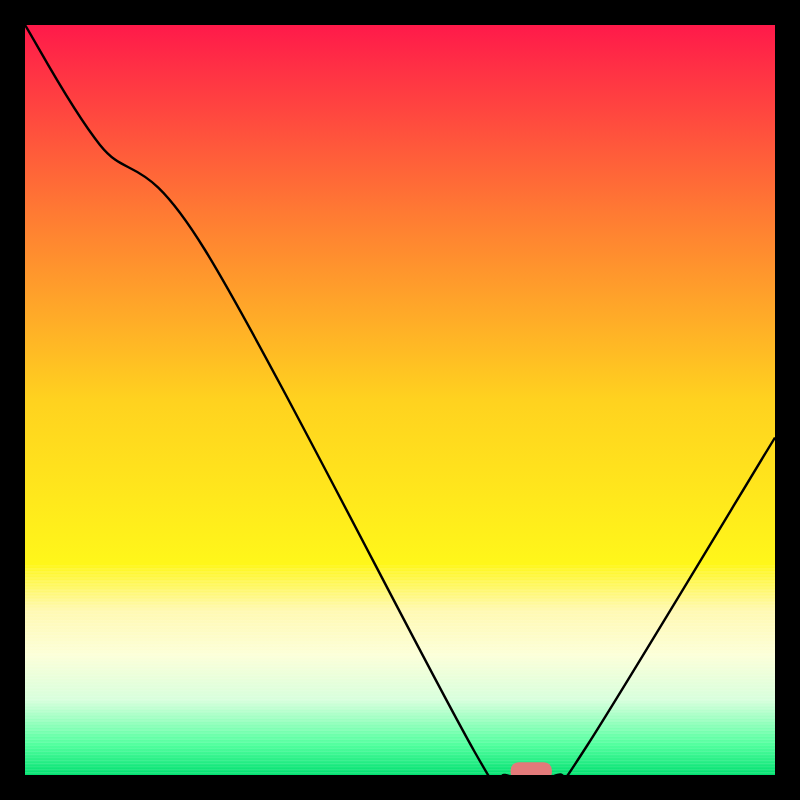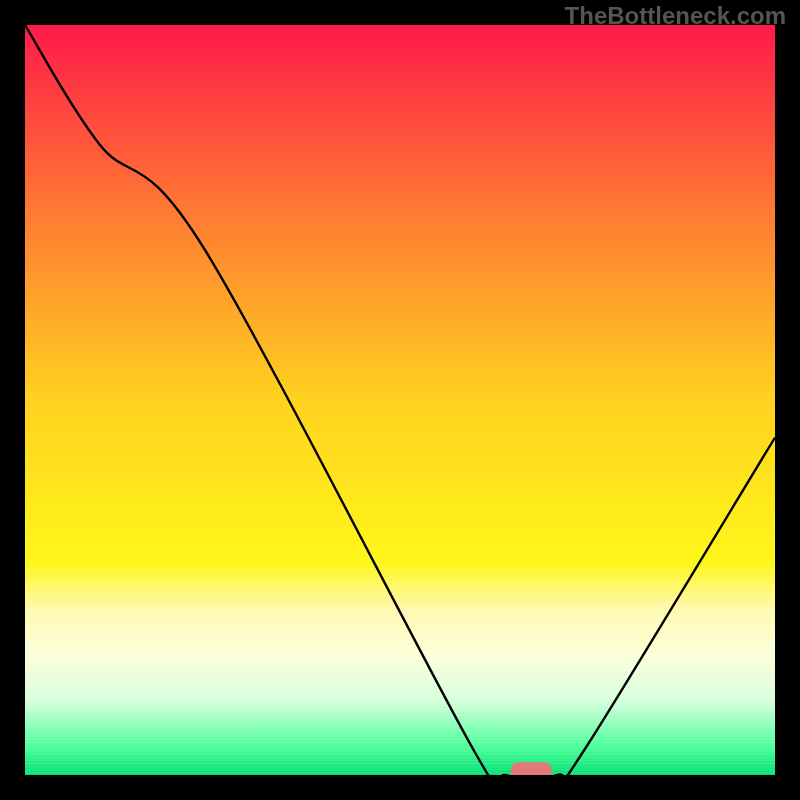--- a/index.html
+++ b/index.html
@@ -33,21 +33,20 @@
     height: 750px;
   }
   svg {
     display: block;
   }
 </style>
 </head>
 <body>
 
 <div class="chart-container">
-  <div class="watermark">TheBottleneck.com</div>
 
   <div class="plot-area">
     <svg id="chart-svg" width="750" height="750" viewBox="0 0 750 750">
       <defs>
         <linearGradient id="bg-gradient" x1="0" y1="0" x2="0" y2="1">
             <stop offset="0%" stop-color="#ff1a4a"></stop>
             <stop offset="25%" stop-color="#ff7a33"></stop>
             <stop offset="50%" stop-color="#ffd21f"></stop>
             <stop offset="72%" stop-color="#fff71a"></stop>
             <stop offset="78%" stop-color="#fff9b0"></stop>

